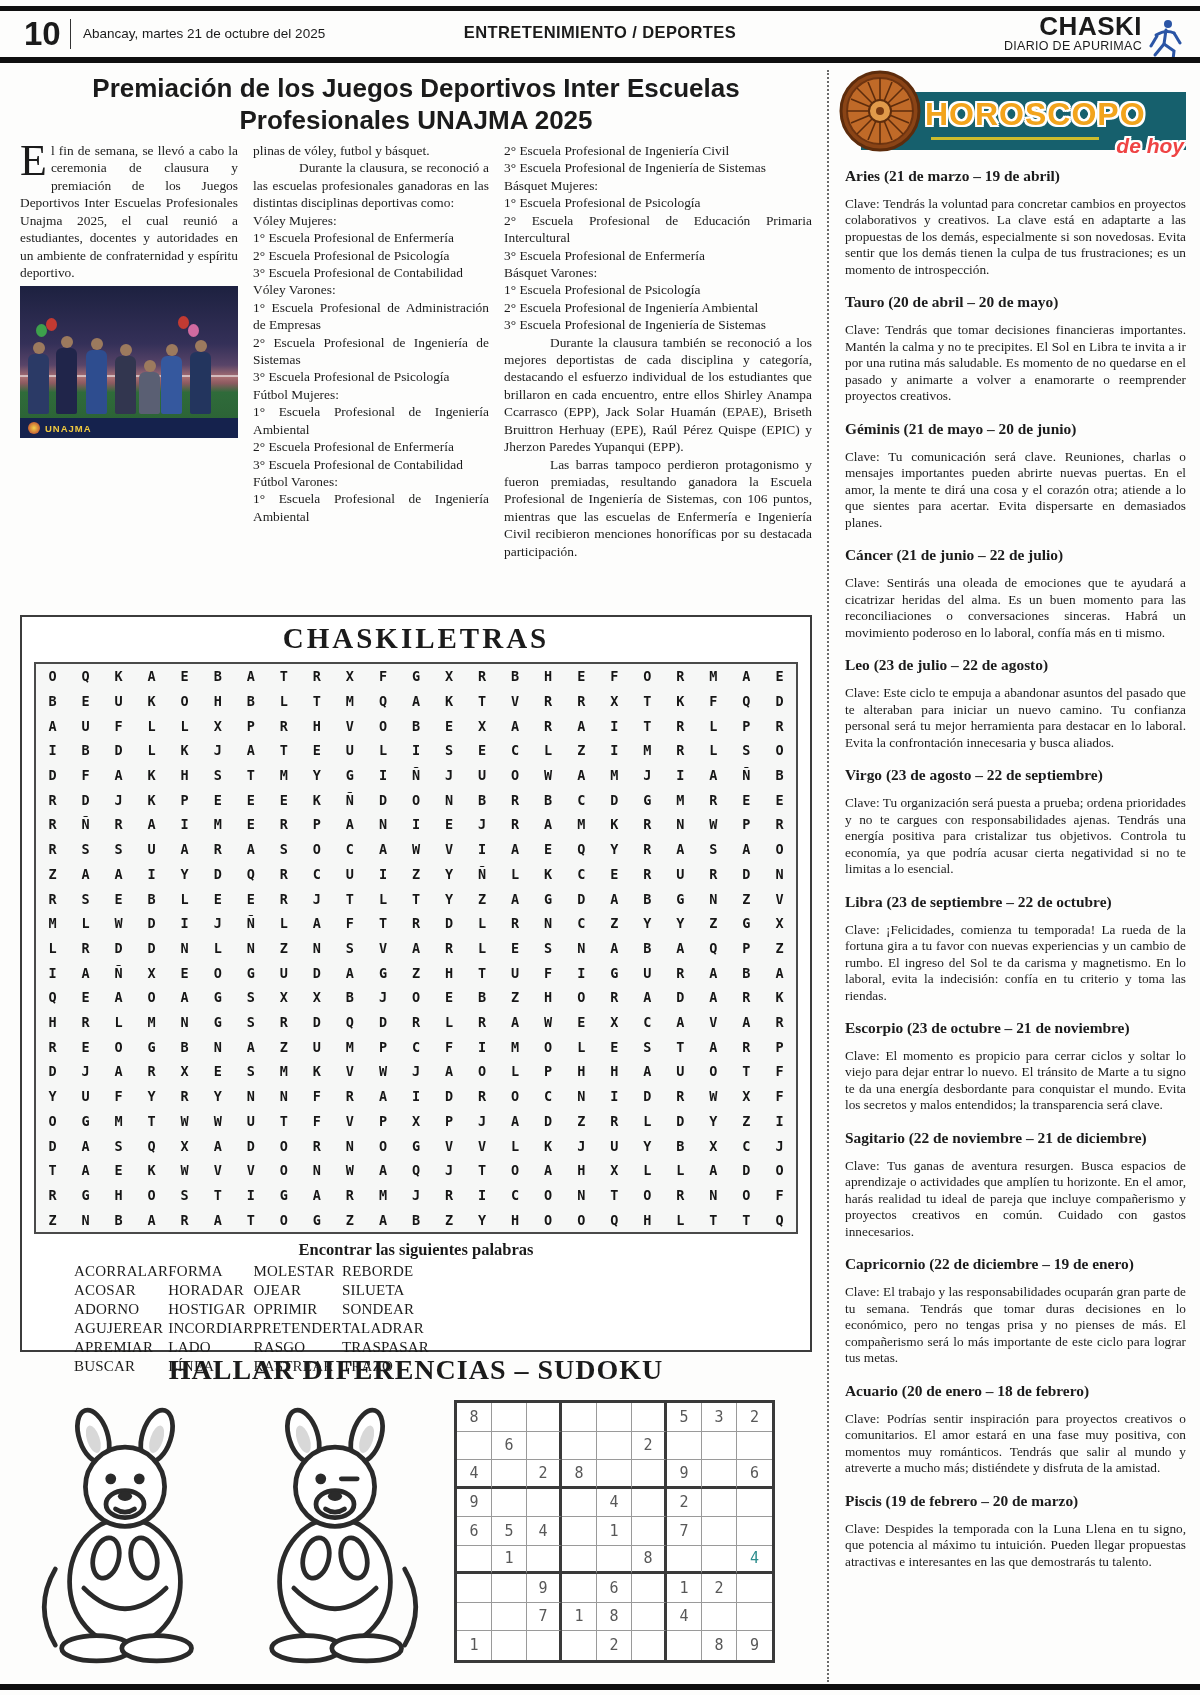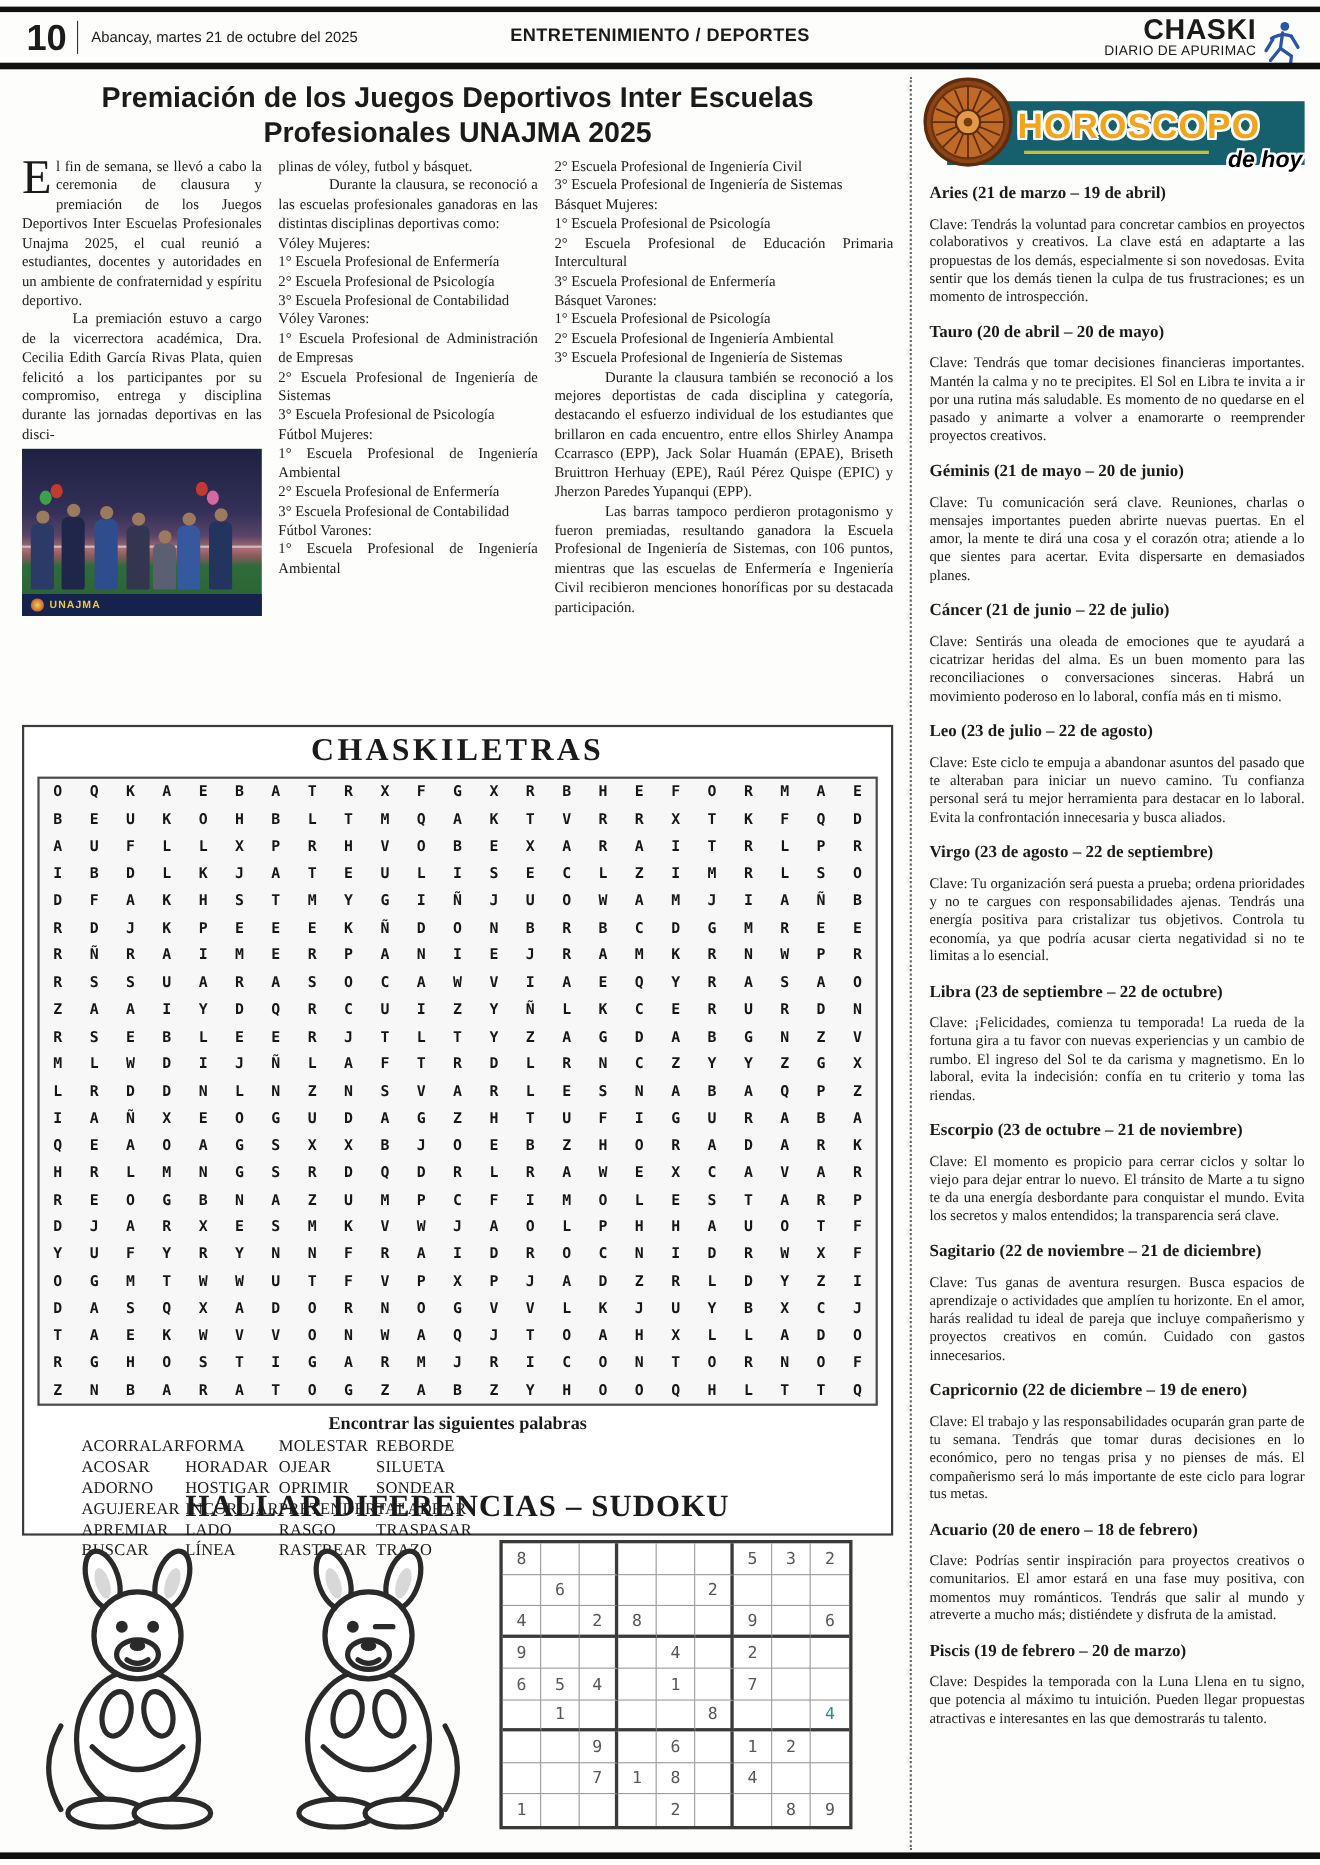--- a/index.html
+++ b/index.html
@@ -34,21 +34,21 @@
   .photo-wallline{position:absolute;left:0;top:58%;width:100%;height:2px;background:#e8dede;opacity:.7;}
   .fig{position:absolute;bottom:24px;width:21px;border-radius:6px 6px 2px 2px;}
   .fig::before{content:"";position:absolute;left:50%;top:-12px;transform:translateX(-50%);
       width:12px;height:12px;border-radius:50%;background:#9c7a5e;}
   .balloon{position:absolute;width:11px;height:13px;border-radius:50%;}
   .photo-band{position:absolute;left:0;bottom:0;width:100%;height:20px;background:#15224d;
       display:flex;align-items:center;}
   .photo-band .crest{width:12px;height:12px;border-radius:50%;background:radial-gradient(#f5d14a,#b3342c);margin:0 5px 0 8px;}
   .photo-band span{color:#f0c93f;font-family:"Liberation Sans",sans-serif;font-weight:bold;font-size:9.5px;letter-spacing:1px;}
   
-  .chaski-box{left:0;top:549px;width:788px;height:733px;border:2px solid #3c3c3c;background:#fff;margin-top:44px;}
+  .chaski-box{left:0;top:549px;width:788px;height:733px;border:2px solid #3c3c3c;background:#fff;}
   .ws-title{text-align:center;font-weight:bold;font-size:29px;letter-spacing:3px;margin-top:5px;}
   .ws-grid{display:grid;grid-template-columns:repeat(23,1fr);width:760px;height:568px;
      margin:7px auto 0;border:2px solid #4a4a4a;background:#f6f7f6;}
   .ws-cell{display:flex;align-items:center;justify-content:center;
      font-family:"DejaVu Sans Mono",monospace;font-weight:bold;font-size:13.5px;color:#161616;}
   .find-heading{text-align:center;font-weight:bold;font-size:16.5px;margin-top:6px;}
   .words{display:flex;justify-content:flex-start;padding:2px 58px 0 52px;}
   .wcol{list-style:none;margin:0;padding:0;}
   .wcol li{font-size:15px;line-height:19px;letter-spacing:.2px;}
   
@@ -70,21 +70,21 @@
   .col-divider{left:827px;top:70px;height:1612px;width:0;border-left:2px dotted #6a6a6a;}
   .horo{left:845px;top:76px;width:341px;}
   .horo-banner{position:relative;height:76px;}
   .banner-rect{position:absolute;left:16px;top:16px;right:0;bottom:2px;background:#16606d;}
   .medallion{position:absolute;left:-6px;top:-6px;width:82px;height:82px;}
   .horo-title{position:absolute;left:80px;top:20px;font-family:"Liberation Sans",sans-serif;
      font-weight:900;font-size:32px;letter-spacing:1px;color:#f2a41c;
      text-shadow:-2px -2px 0 #fff,2px -2px 0 #fff,-2px 2px 0 #fff,2px 2px 0 #fff,0 2px 0 #fff,2px 0 0 #fff,-2px 0 0 #fff,0 -2px 0 #fff;}
   .horo-underline{position:absolute;left:86px;bottom:12px;width:168px;height:3px;background:#cdbd2e;}
   .horo-sub{position:absolute;right:2px;bottom:-6px;font-family:"Liberation Sans",sans-serif;
-     font-weight:bold;font-style:italic;font-size:21px;color:#000000;
+     font-weight:bold;font-style:italic;font-size:21px;color:#ef4444;
      text-shadow:-2px -2px 0 #fff,2px -2px 0 #fff,-2px 2px 0 #fff,2px 2px 0 #fff,0 2px 0 #fff,2px 0 0 #fff,-2px 0 0 #fff,0 -2px 0 #fff;}
   .signs{margin-top:4px;}
   .sign-h{font-size:15.4px;font-weight:bold;margin:15px 0 11px;}
   .sign-b{font-size:13.3px;line-height:1.24;text-align:justify;margin:0;}
 </style>
 </head>
 <body>
 
 <div class="abs top-rule"></div>
 <div class="abs header-row">
@@ -112,21 +112,20 @@
 
   <div class="abs article-title">
     <div>Premiación de los Juegos Deportivos Inter Escuelas</div>
     <div>Profesionales UNAJMA 2025</div>
   </div>
 
   <div class="abs cols">
     <div class="col">
       <div class="col-text">
           <p class="ap"><span class="dropcap">E</span>l fin de semana, se llevó a cabo la ceremonia de clausura y premiación de los Juegos Deportivos Inter Escuelas Profesionales Unajma 2025, el cual reunió a estudiantes, docentes y autoridades en un ambiente de confraternidad y espíritu deportivo.</p>
-          <p class="ap ind">La premiación estuvo a cargo de la vicerrectora académica, Dra. Cecilia Edith García Rivas Plata, quien felicitó a los participantes por su compromiso, entrega y disciplina durante las jornadas deportivas en las disci-</p>
         </div>
       <div class="article-photo">
         <div class="photo-wallline"></div>
         <div class="balloon" style="left:16px;top:38px;background:#3da04c;"></div>
         <div class="balloon" style="left:26px;top:32px;background:#c23a32;"></div>
         <div class="balloon" style="left:158px;top:30px;background:#c23a32;"></div>
         <div class="balloon" style="left:168px;top:38px;background:#d06aa0;"></div>
         <div class="fig" style="left:8px;height:60px;background:#2b3a66;"></div>
         <div class="fig" style="left:36px;height:66px;background:#20254a;"></div>
         <div class="fig" style="left:66px;height:64px;background:#2e4d8f;"></div>

